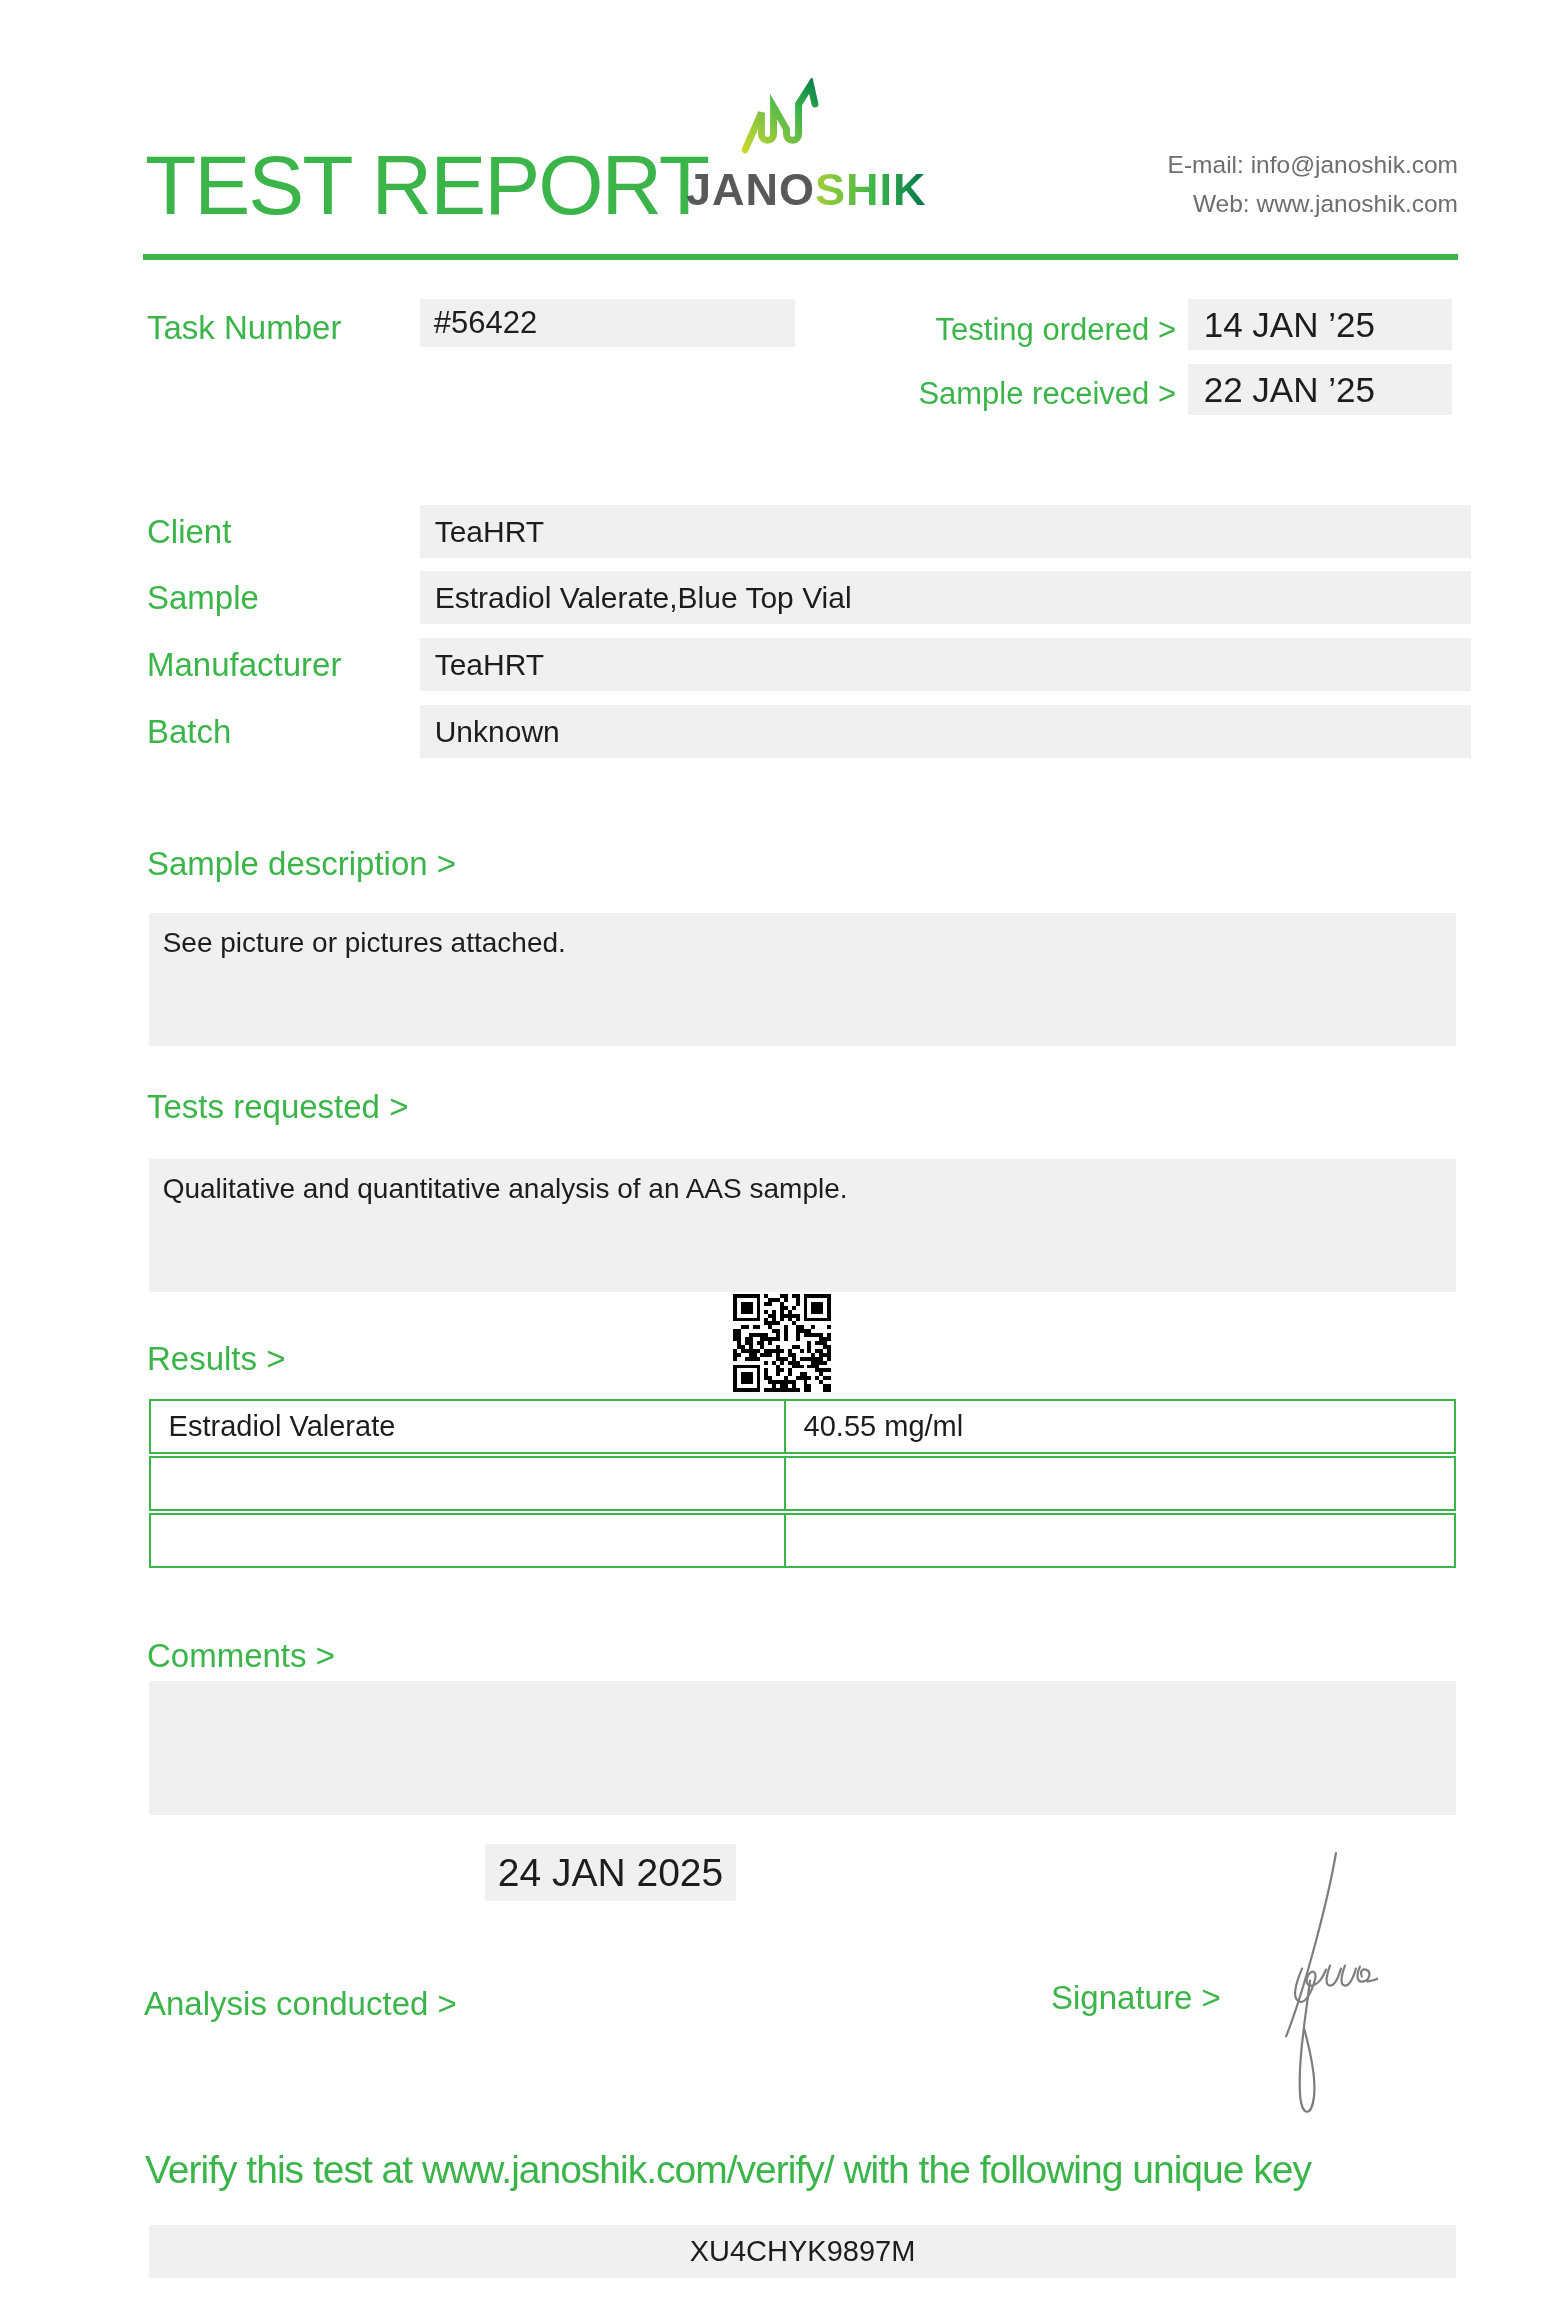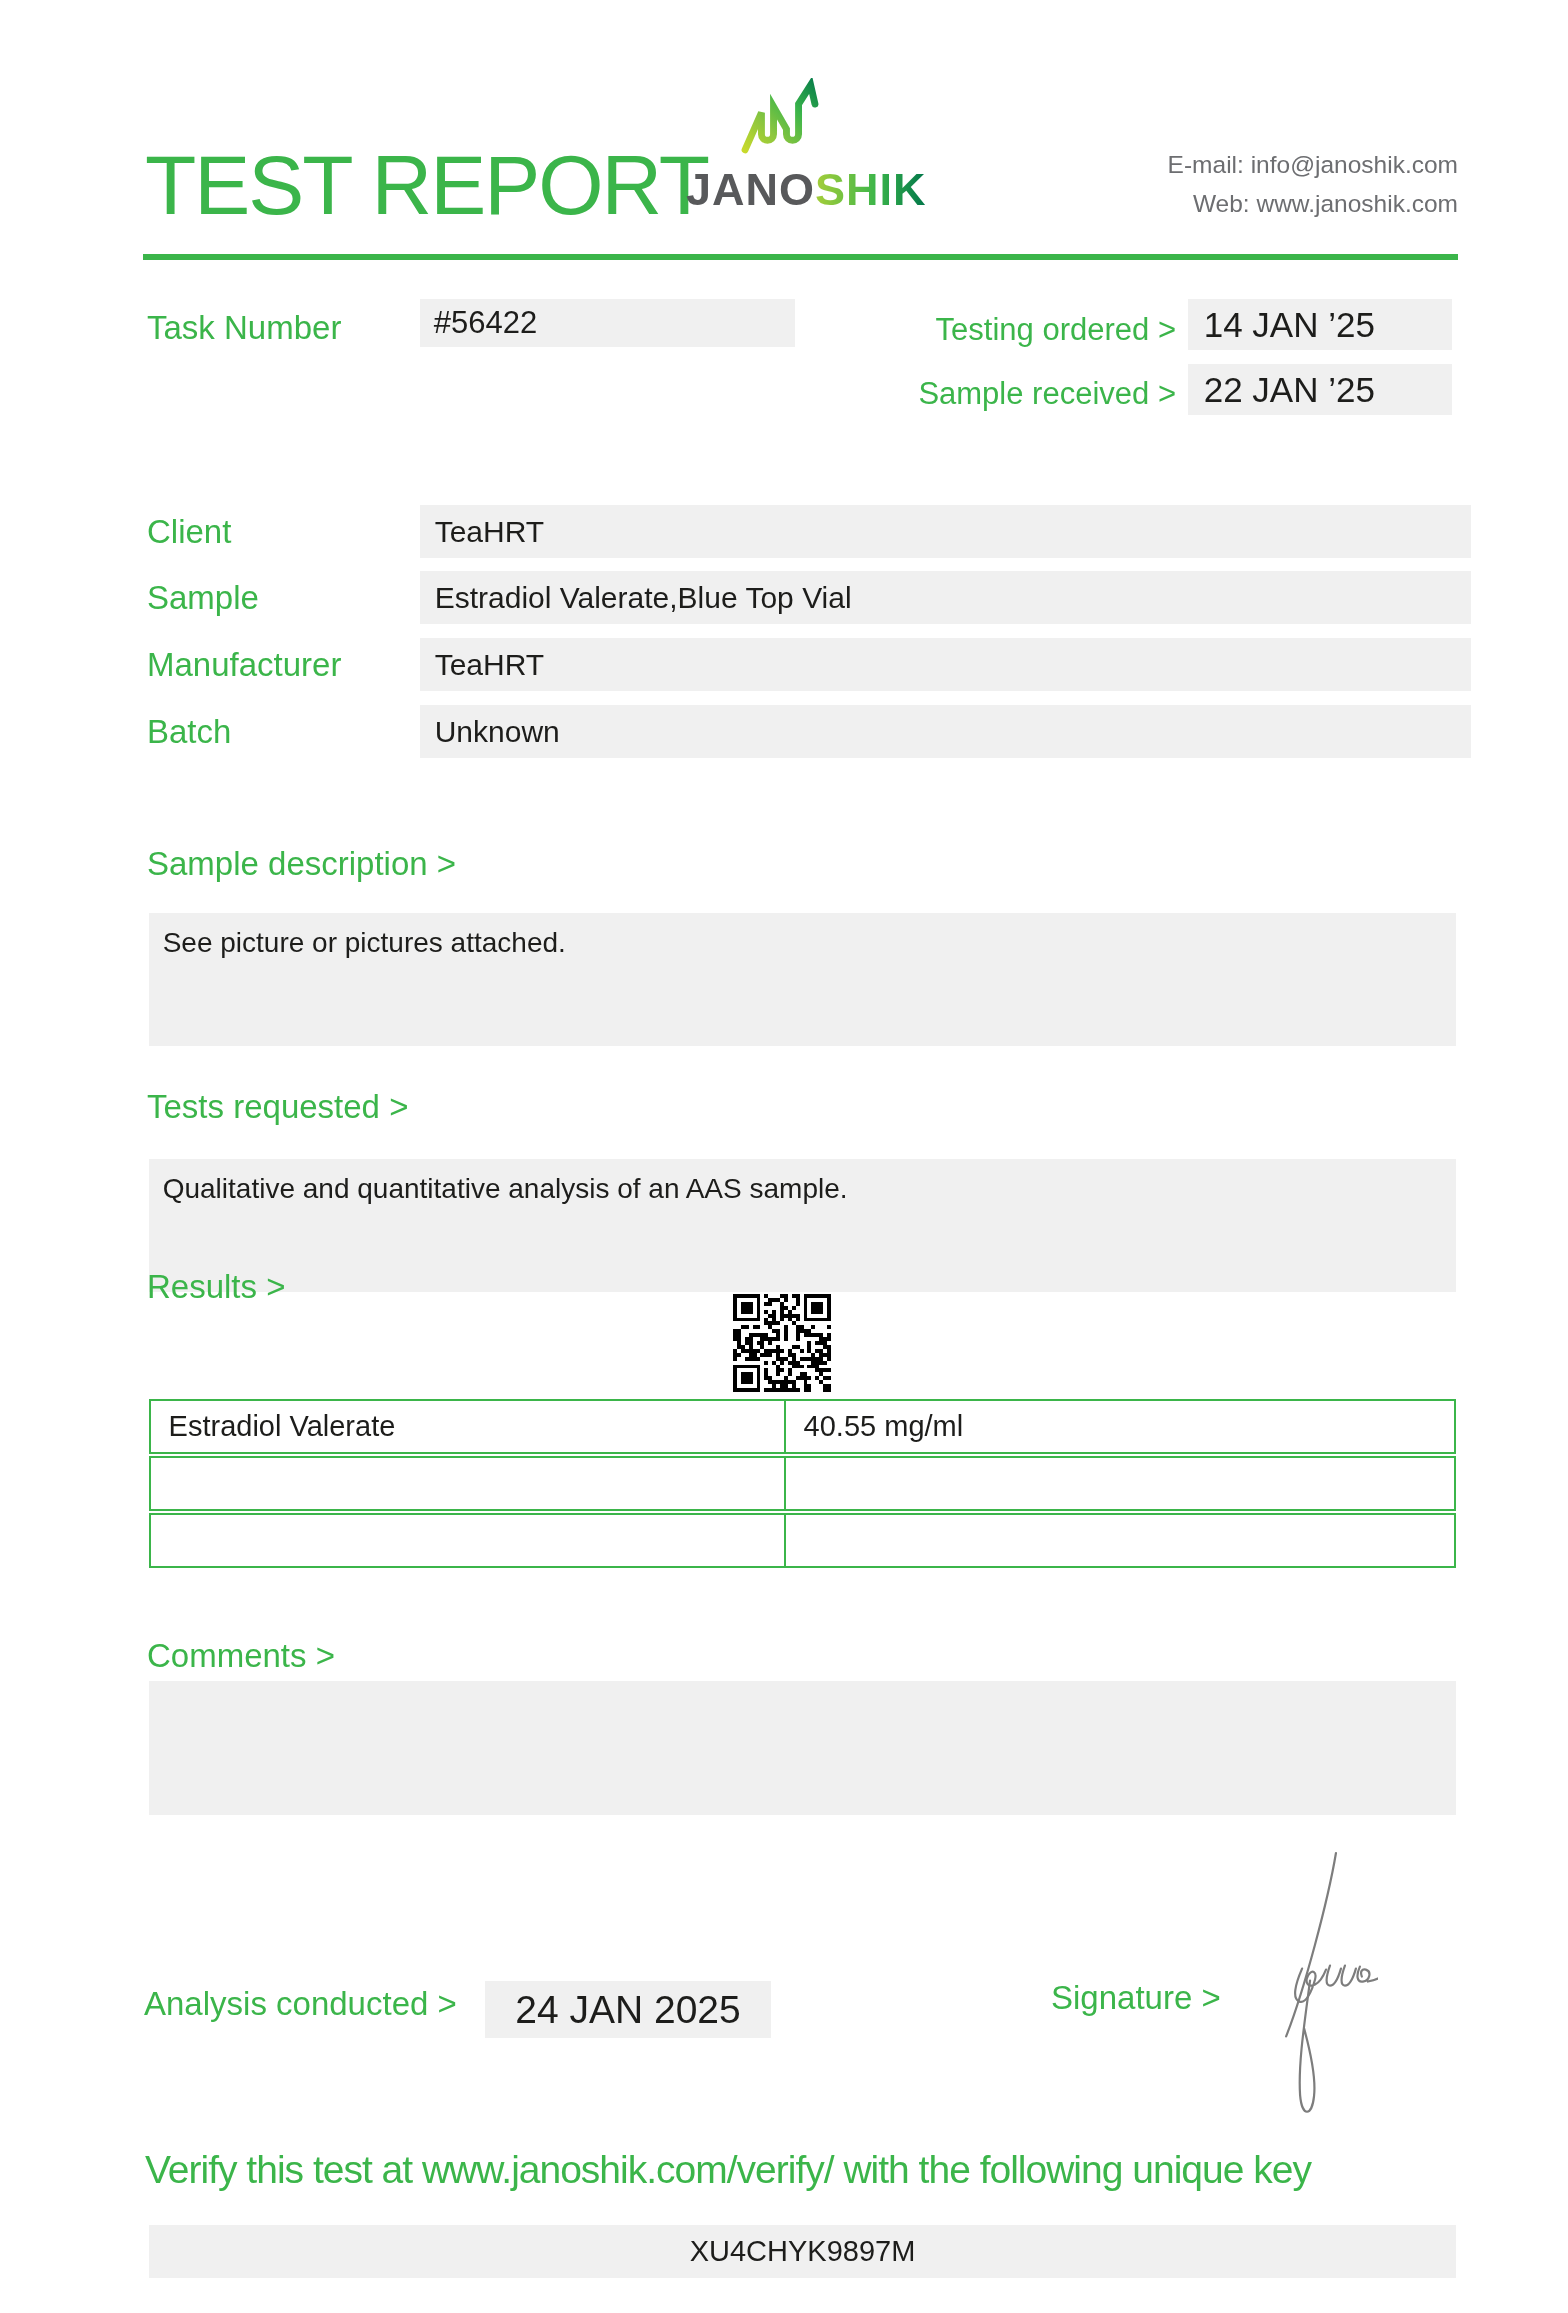--- a/index.html
+++ b/index.html
@@ -41,33 +41,33 @@
   .received-box{left:1188px;top:364px;width:248px;height:51px;padding-left:15.7px;font-size:35px;}
   .field-label{left:147px;}
   .field-box{left:420px;width:1036px;height:53px;padding-left:14.7px;}
   .bigbox{position:absolute;left:149px;width:1307px;background:var(--boxgray);}
   .bigbox .boxtext{padding:11.8px 13.7px;font-size:28px;line-height:35px;color:var(--dark);}
   .desc-heading{left:147px;top:844px;}
   .desc-box{top:913px;height:133px;}
   .tests-heading{left:147px;top:1087px;}
   .tests-box{top:1159px;height:133px;}
   .qr{left:733px;top:1294px;width:98px;height:98px;}
-  .results-heading{left:147px;top:1267px;}
+  .results-heading{left:147px;top:1339px;}
   .results-table{left:149px;top:1399px;width:1307px;}
   .result-row{
     box-sizing:border-box;height:55px;margin-bottom:2px;border:2.9px solid var(--green);
     display:flex;background:#ffffff;
   }
   .result-cell{display:flex;align-items:center;padding-left:17.6px;font-size:29px;color:var(--dark);}
   .result-name{box-sizing:border-box;width:635px;border-right:2.9px solid var(--green);}
   .result-value{flex:1;}
   .comments-heading{left:147px;top:1612px;margin-top:24px;}
   .comments-box{top:1681px;height:134px;}
   .analysis-label{left:144px;top:1984px;}
-  .analysis-box{left:485px;top:1981px;width:286px;height:57px;justify-content:center;font-size:39px;}
+  .analysis-box{left:485px;top:1844px;width:251px;height:57px;justify-content:center;font-size:39px;}
   .signature-label{left:1051px;top:1939px;margin-top:39px;}
   .signature{left:1270px;top:1851px;}
   .verify-heading{left:145px;top:2150px;font-size:39px;letter-spacing:-1px;}
   .key-box{top:2225px;height:53px;display:flex;align-items:center;justify-content:center;font-size:29px;}
 </style>
 </head>
 <body>
 
 <div class="page">
 

